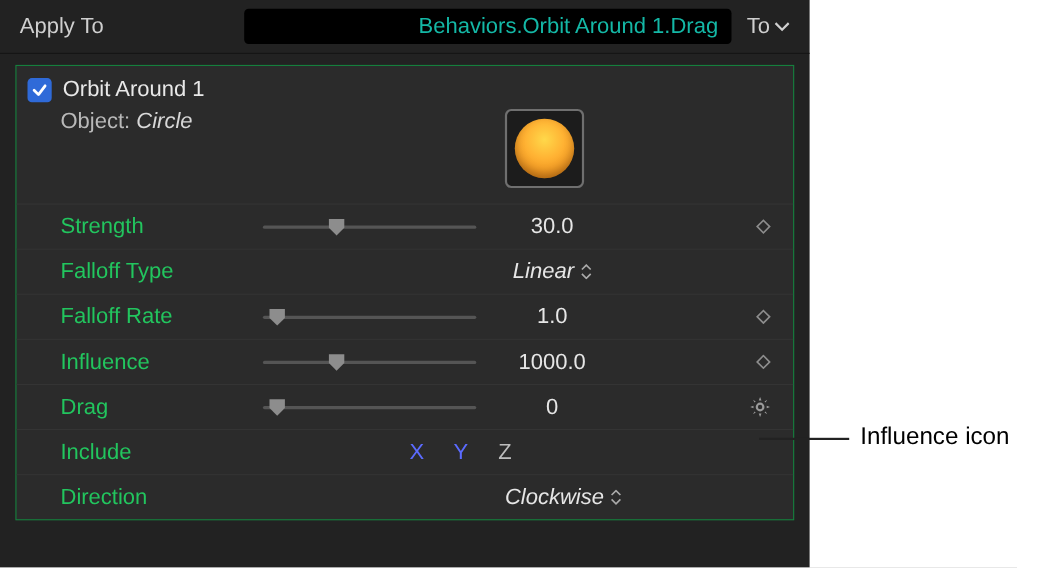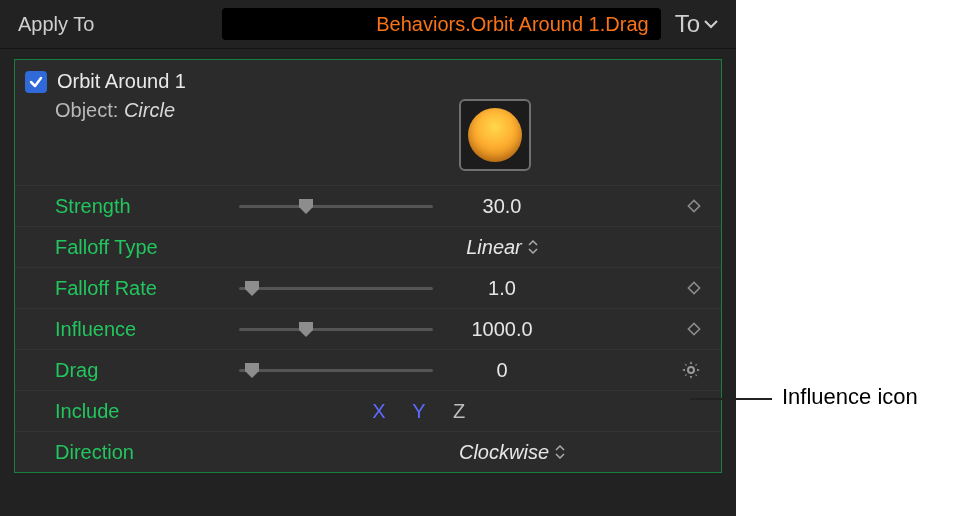--- a/index.html
+++ b/index.html
@@ -1,21 +1,21 @@
 <!DOCTYPE html>
 <html><head>
 <meta charset="utf-8">
 <style>
   html,body{margin:0;padding:0;background:#fff;font-family:-apple-system,Helvetica,Arial,sans-serif;}
   .stage{width:960px;height:516px;position:relative;background:#fff;}
   .panel{position:absolute;left:0;top:0;width:736px;height:516px;background:#222;}
   .applyRow{display:flex;align-items:center;height:48px;padding:0 18px;border-bottom:1px solid #141414;}
   .applyLabel{flex:0 0 204px;color:#cfcfcf;font-size:20px;}
-  .applyField{flex:1;height:32px;background:#000;border-radius:4px;display:flex;align-items:center;justify-content:flex-end;padding:0 12px;color:#f97316;font-size:20px;}
-  .toBtn{display:flex;align-items:center;color:#cfcfcf;font-size:24px;margin-left:14px;cursor:pointer;}
+  .applyField{flex:1;height:32px;background:#000;border-radius:4px;display:flex;align-items:center;justify-content:flex-end;padding:0 12px;color:#14b8a6;font-size:20px;}
+  .toBtn{display:flex;align-items:center;color:#cfcfcf;font-size:20px;margin-left:14px;cursor:pointer;}
   .chevDown{display:inline-block;margin-left:4px;}
   .chevDown svg{display:block;}
   .innerBox{margin:10px 14px 14px 14px;border:1px solid #15803d;background:#2b2b2b;}
   .headerRow{display:flex;align-items:center;padding:10px 10px 2px 10px;}
   .checkbox{width:22px;height:22px;border-radius:4px;background:#2f6ad8;display:flex;align-items:center;justify-content:center;cursor:pointer;}
   .checkbox svg{display:block;}
   .behaviorTitle{color:#e8e8e8;font-size:20px;margin-left:10px;}
   .objectRow{display:flex;align-items:flex-start;padding:4px 10px 14px 40px;}
   .objectText{color:#b9b9b9;font-size:20px;}
   .objectName{color:#d8d8d8;font-style:italic;}

